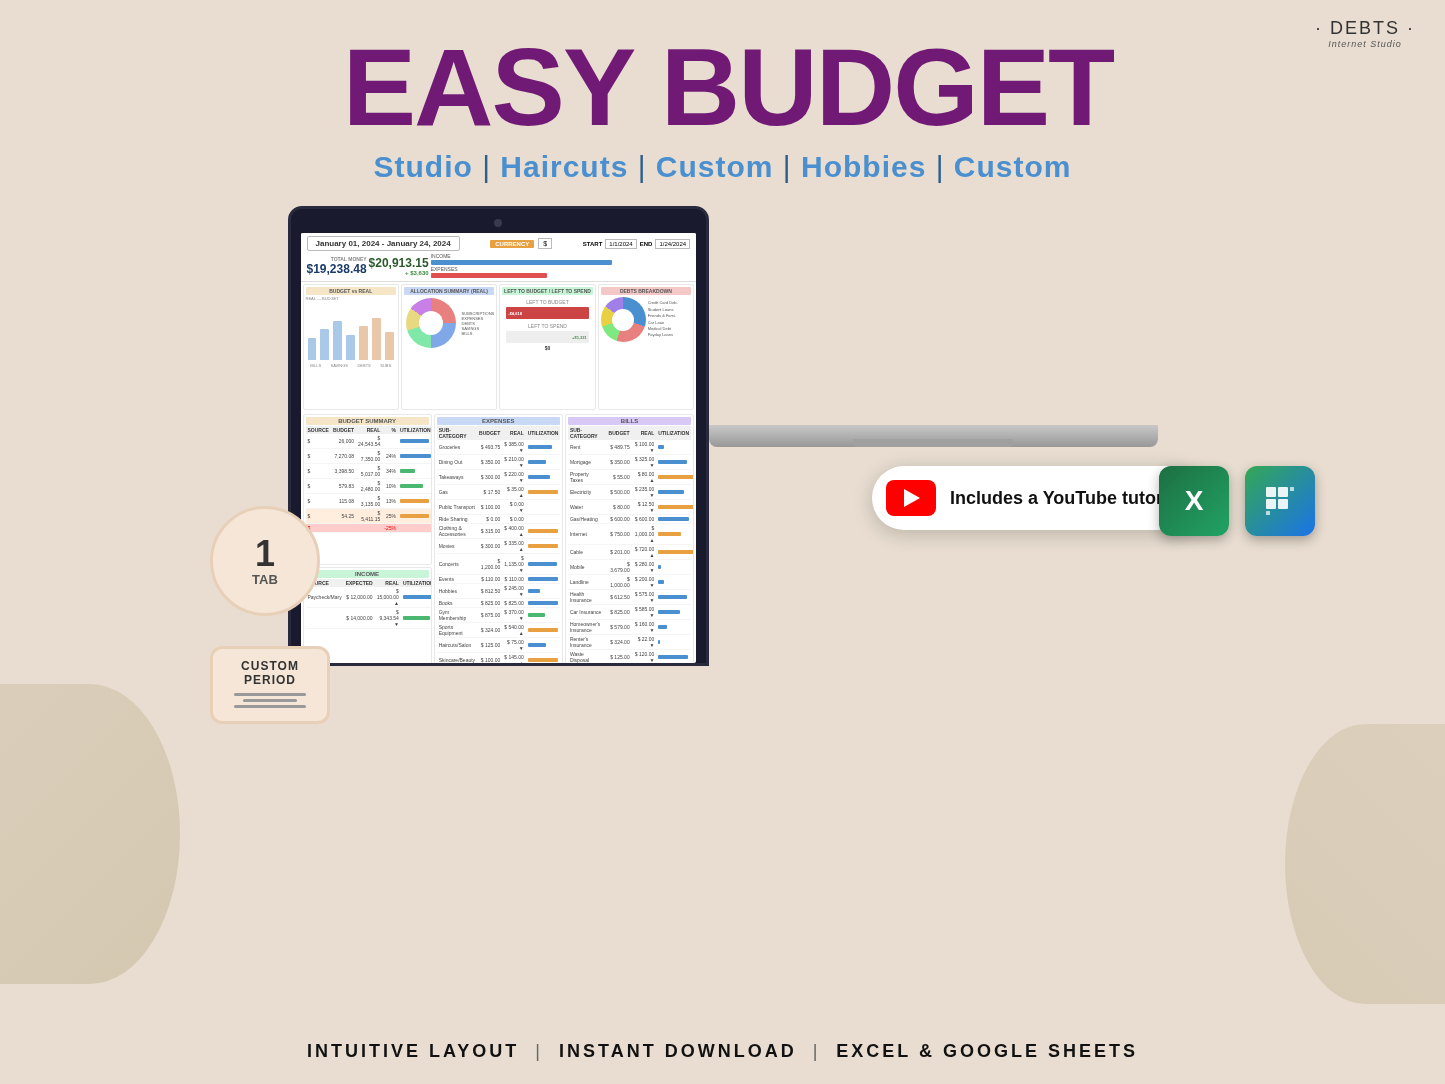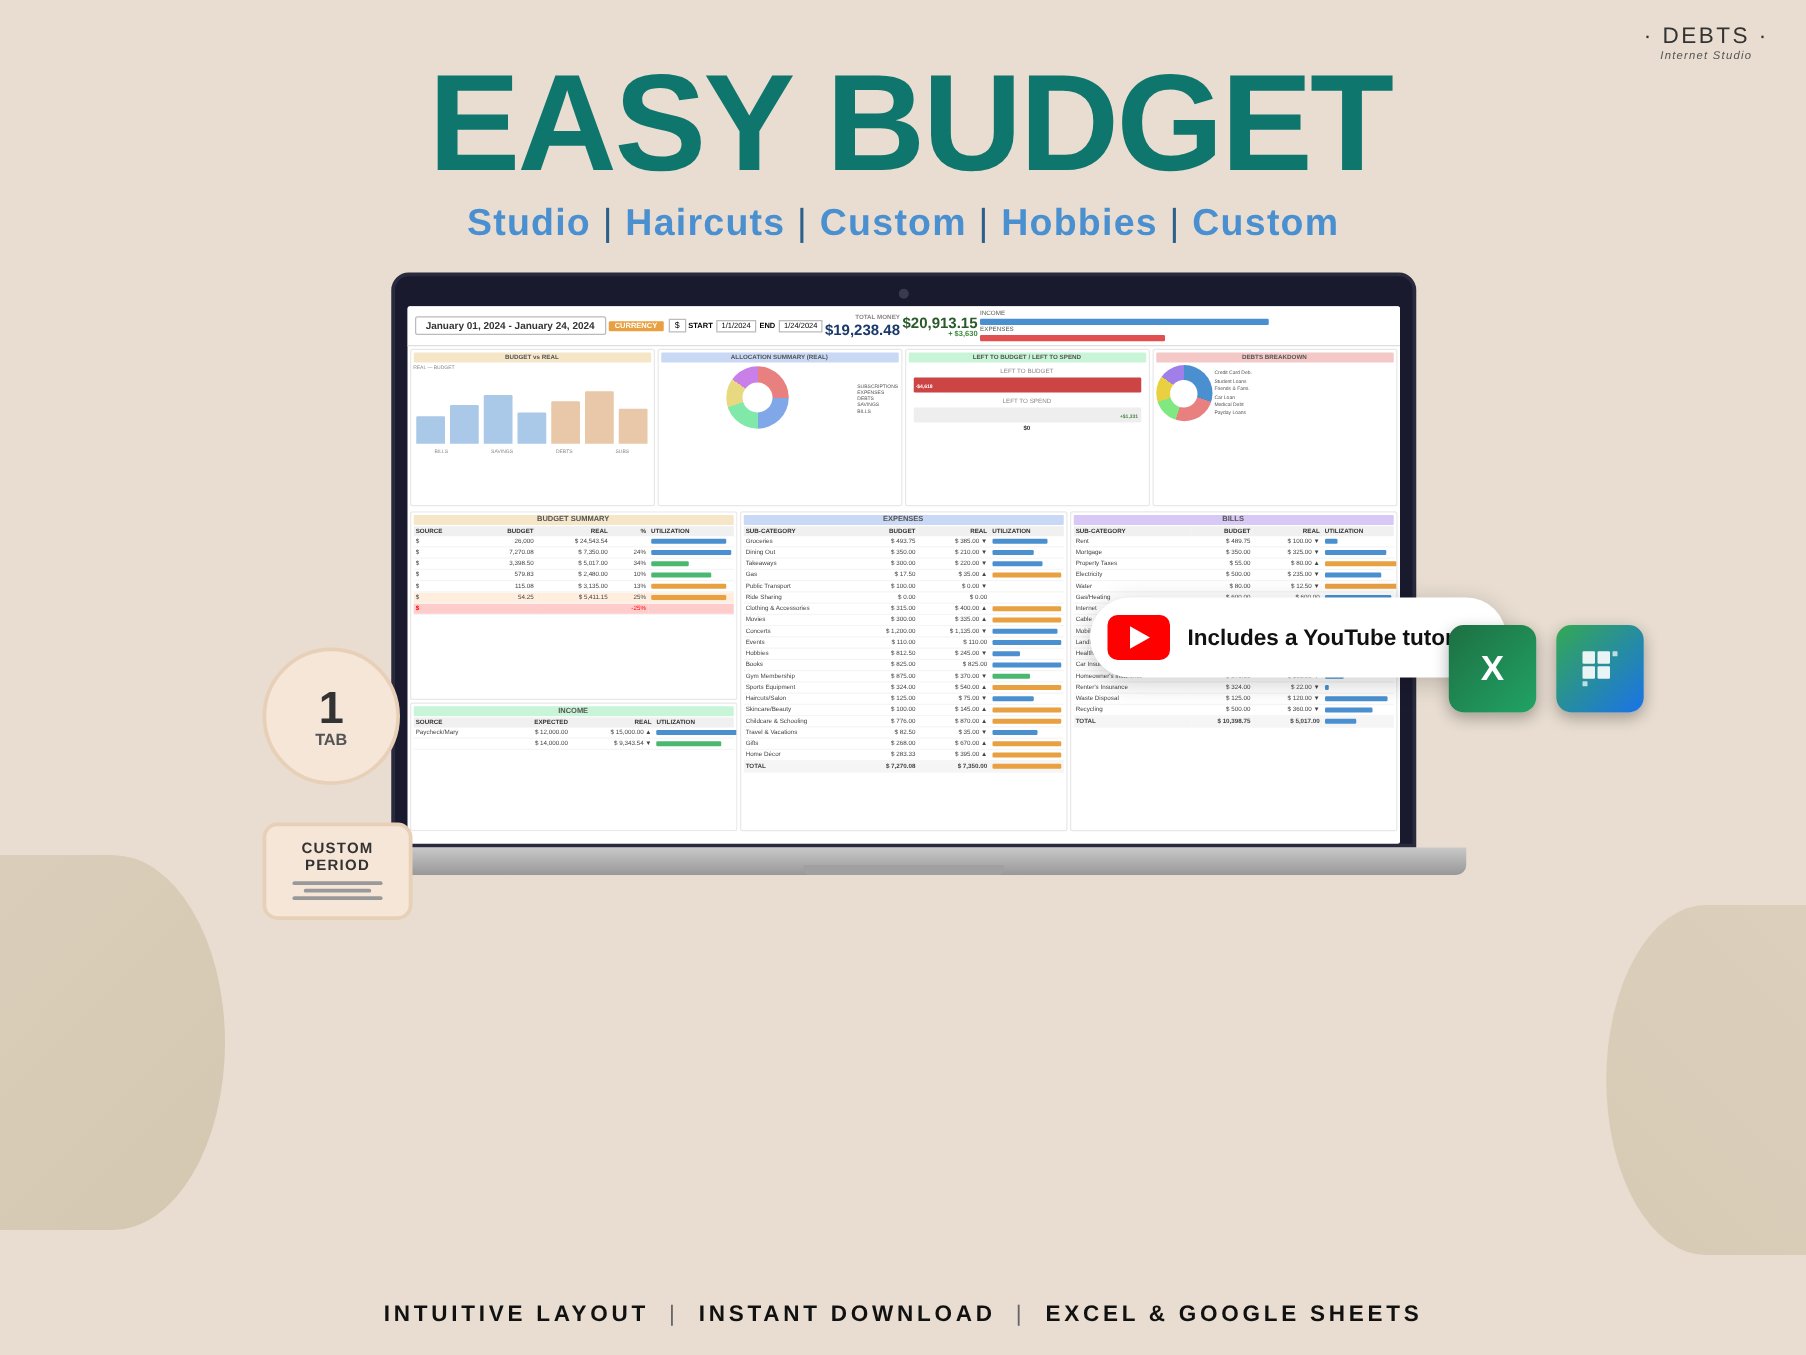--- a/index.html
+++ b/index.html
@@ -62,24 +62,24 @@
       font-size: 18px;
       font-weight: 700;
       letter-spacing: 3px;
       color: #1a1a1a;
       text-transform: uppercase;
     }
 
     .main-title {
       font-size: 110px;
       font-weight: 900;
-      color: #0f766e;
+      color: #701a75;
       line-height: 1;
       letter-spacing: -2px;
-      margin-top: 16px;
+      margin-top: 4px;
       padding-left: 11px;
     }
 
     .periods-line {
       font-size: 30px;
       font-weight: 700;
       color: #4a90d0;
       margin-top: 8px;
       letter-spacing: 1px;
     }
@@ -87,21 +87,21 @@
       color: #2c5f8a;
       font-weight: 400;
     }
 
     
     .laptop-container {
       position: relative;
       margin: 10px auto 0;
       width: 870px;
       display: flex;
-      flex-direction: column;
+      flex-direction: row;
       align-items: center;
     }
 
     .laptop-screen-wrapper {
       width: 820px;
       background: #1a1a2e;
       border-radius: 14px 14px 0 0;
       padding: 10px 10px 0 10px;
       border: 3px solid #2a2a3e;
       position: relative;

